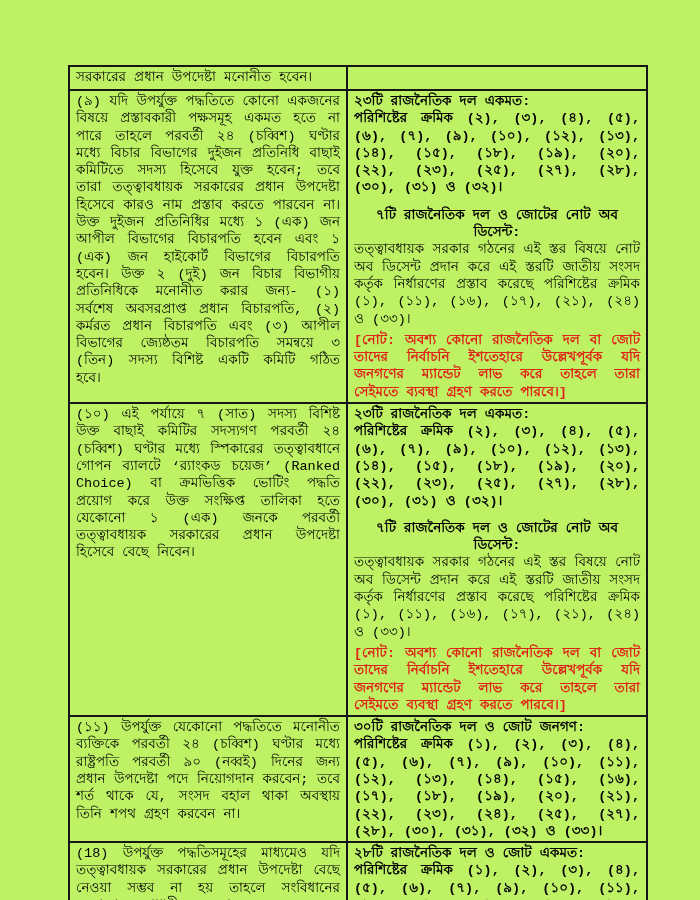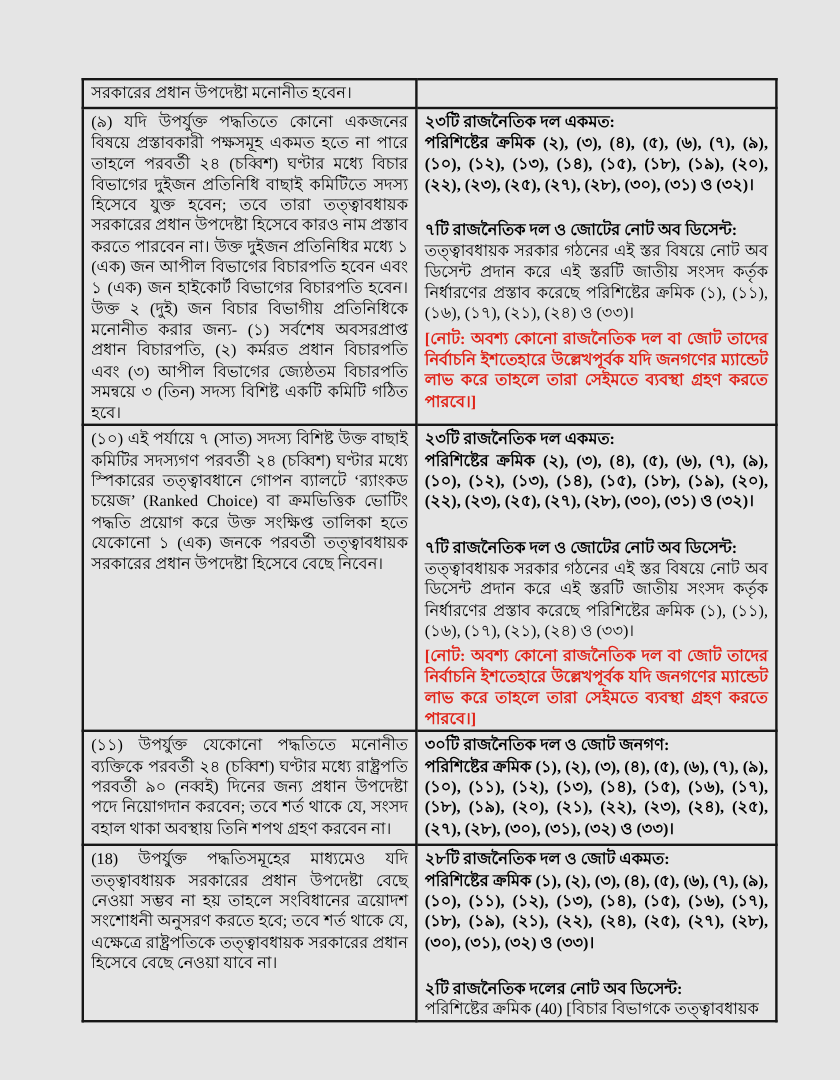--- a/index.html
+++ b/index.html
@@ -11,21 +11,22 @@
     position: relative;
     width: 700px;
     height: 900px;
     font-family: "Liberation Serif", "DejaVu Serif", serif;
     color: #000000;
     overflow: hidden;
   }
   .sheet {
     position: absolute;
     inset: 0;
-    background: #e5e5e5;
+    background: #bef264;
+    font-family: Liberation Mono, monospace;
   }
   table.doc-table {
     position: absolute;
     left: 68px;
     top: 65px;
     width: 578px;
     border-collapse: collapse;
     table-layout: fixed;
   }
   table.doc-table td {
@@ -42,21 +43,21 @@
   tr.r1 td { height: 19px; }
   tr.r2 td { height: 237px; }
   tr.r3 td { height: 232px; }
   tr.r4 td { height: 90px; }
   tr.r5 td { height: 128px; }
   p { margin: 0; }
   .h {
     font-weight: bold;
     text-align: left;
   }
-  .sp { margin-top: 21px; }
+  .sp { margin-top: 10px; text-align: center; }
   .serial {
     font-weight: 600;
   }
   .note {
     color: #e02318;
     font-weight: bold;
     margin-top: 4px;
   }
   .pagenum {
     position: absolute;

